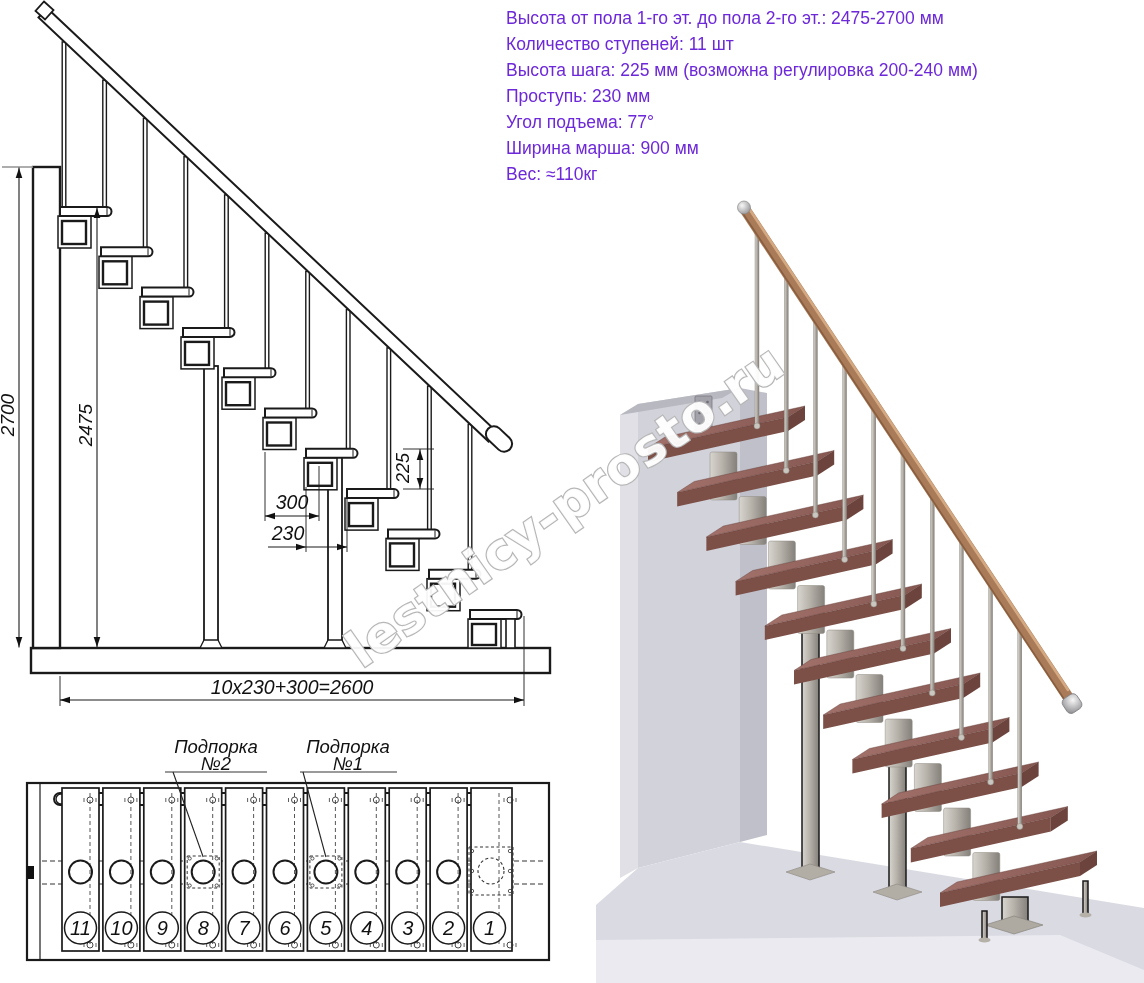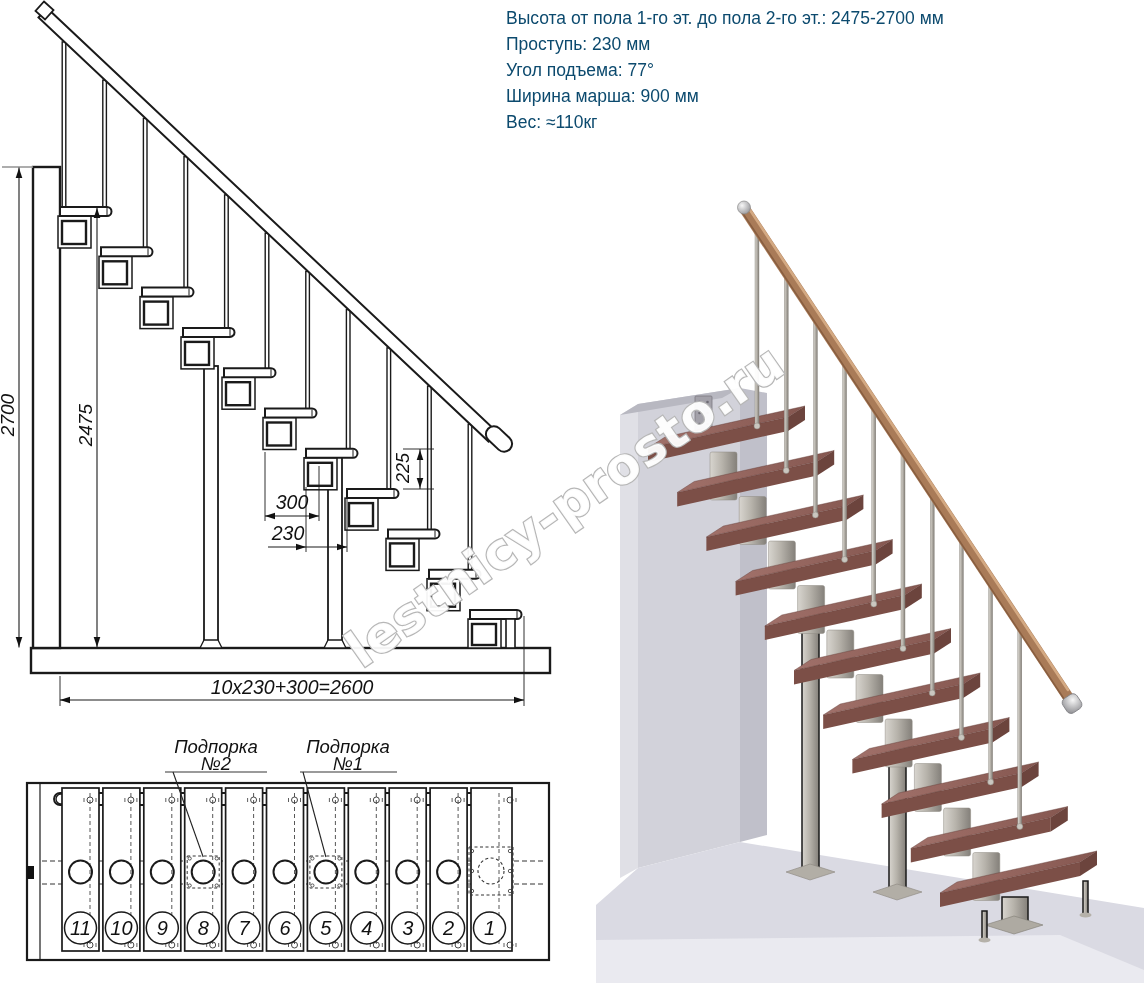--- a/index.html
+++ b/index.html
@@ -1,21 +1,21 @@
 <!DOCTYPE html>
 <html><head>
 <meta charset="utf-8">
 <title>Модульная лестница — чертеж</title>
 <style>
   html,body{margin:0;padding:0;background:#fff;}
   .canvas{position:relative;width:1144px;height:983px;background:#fff;overflow:hidden;
           font-family:"Liberation Sans",sans-serif;}
   svg{position:absolute;left:0;top:0;}
   .specs{position:absolute;left:506px;top:5px;font-size:17.5px;line-height:26px;
-         color:#0c4a6e;white-space:nowrap;}
+         color:#6d28d9;white-space:nowrap;}
   .dimtxt{font-family:"Liberation Sans",sans-serif;font-style:italic;fill:#111;}
   .plantxt{font-family:"Liberation Sans",sans-serif;font-style:italic;fill:#111;}
   .wm{font-family:"DejaVu Sans",sans-serif;font-weight:bold;font-size:50px;
       fill:rgba(255,255,255,0.95);stroke:#b7b7b7;stroke-width:2.4px;paint-order:stroke;
       letter-spacing:1px;}
 </style>
 </head>
 <body>
 
 <div class="canvas">
@@ -391,18 +391,20 @@
       <text class="plantxt" font-size="18.5" text-anchor="middle" x="216" y="770">№2</text>
       <text class="plantxt" font-size="18.5" text-anchor="middle" x="348" y="753">Подпорка</text>
       <text class="plantxt" font-size="18.5" text-anchor="middle" x="348" y="770">№1</text>
     </g>
 
     <text class="wm" text-anchor="middle" transform="translate(575,520) rotate(-35)">lestnicy-prosto.ru</text>
   </svg>
 
   <div class="specs">
     <div>Высота от пола 1-го эт. до пола 2-го эт.: 2475-2700 мм</div>
+    <div>Количество ступеней: 11 шт</div>
+    <div>Высота шага: 225 мм (возможна регулировка 200-240 мм)</div>
     <div>Проступь: 230 мм</div>
     <div>Угол подъема: 77°</div>
     <div>Ширина марша: 900 мм</div>
     <div>Вес: ≈110кг</div>
   </div>
 </div>
 
 </body></html>

